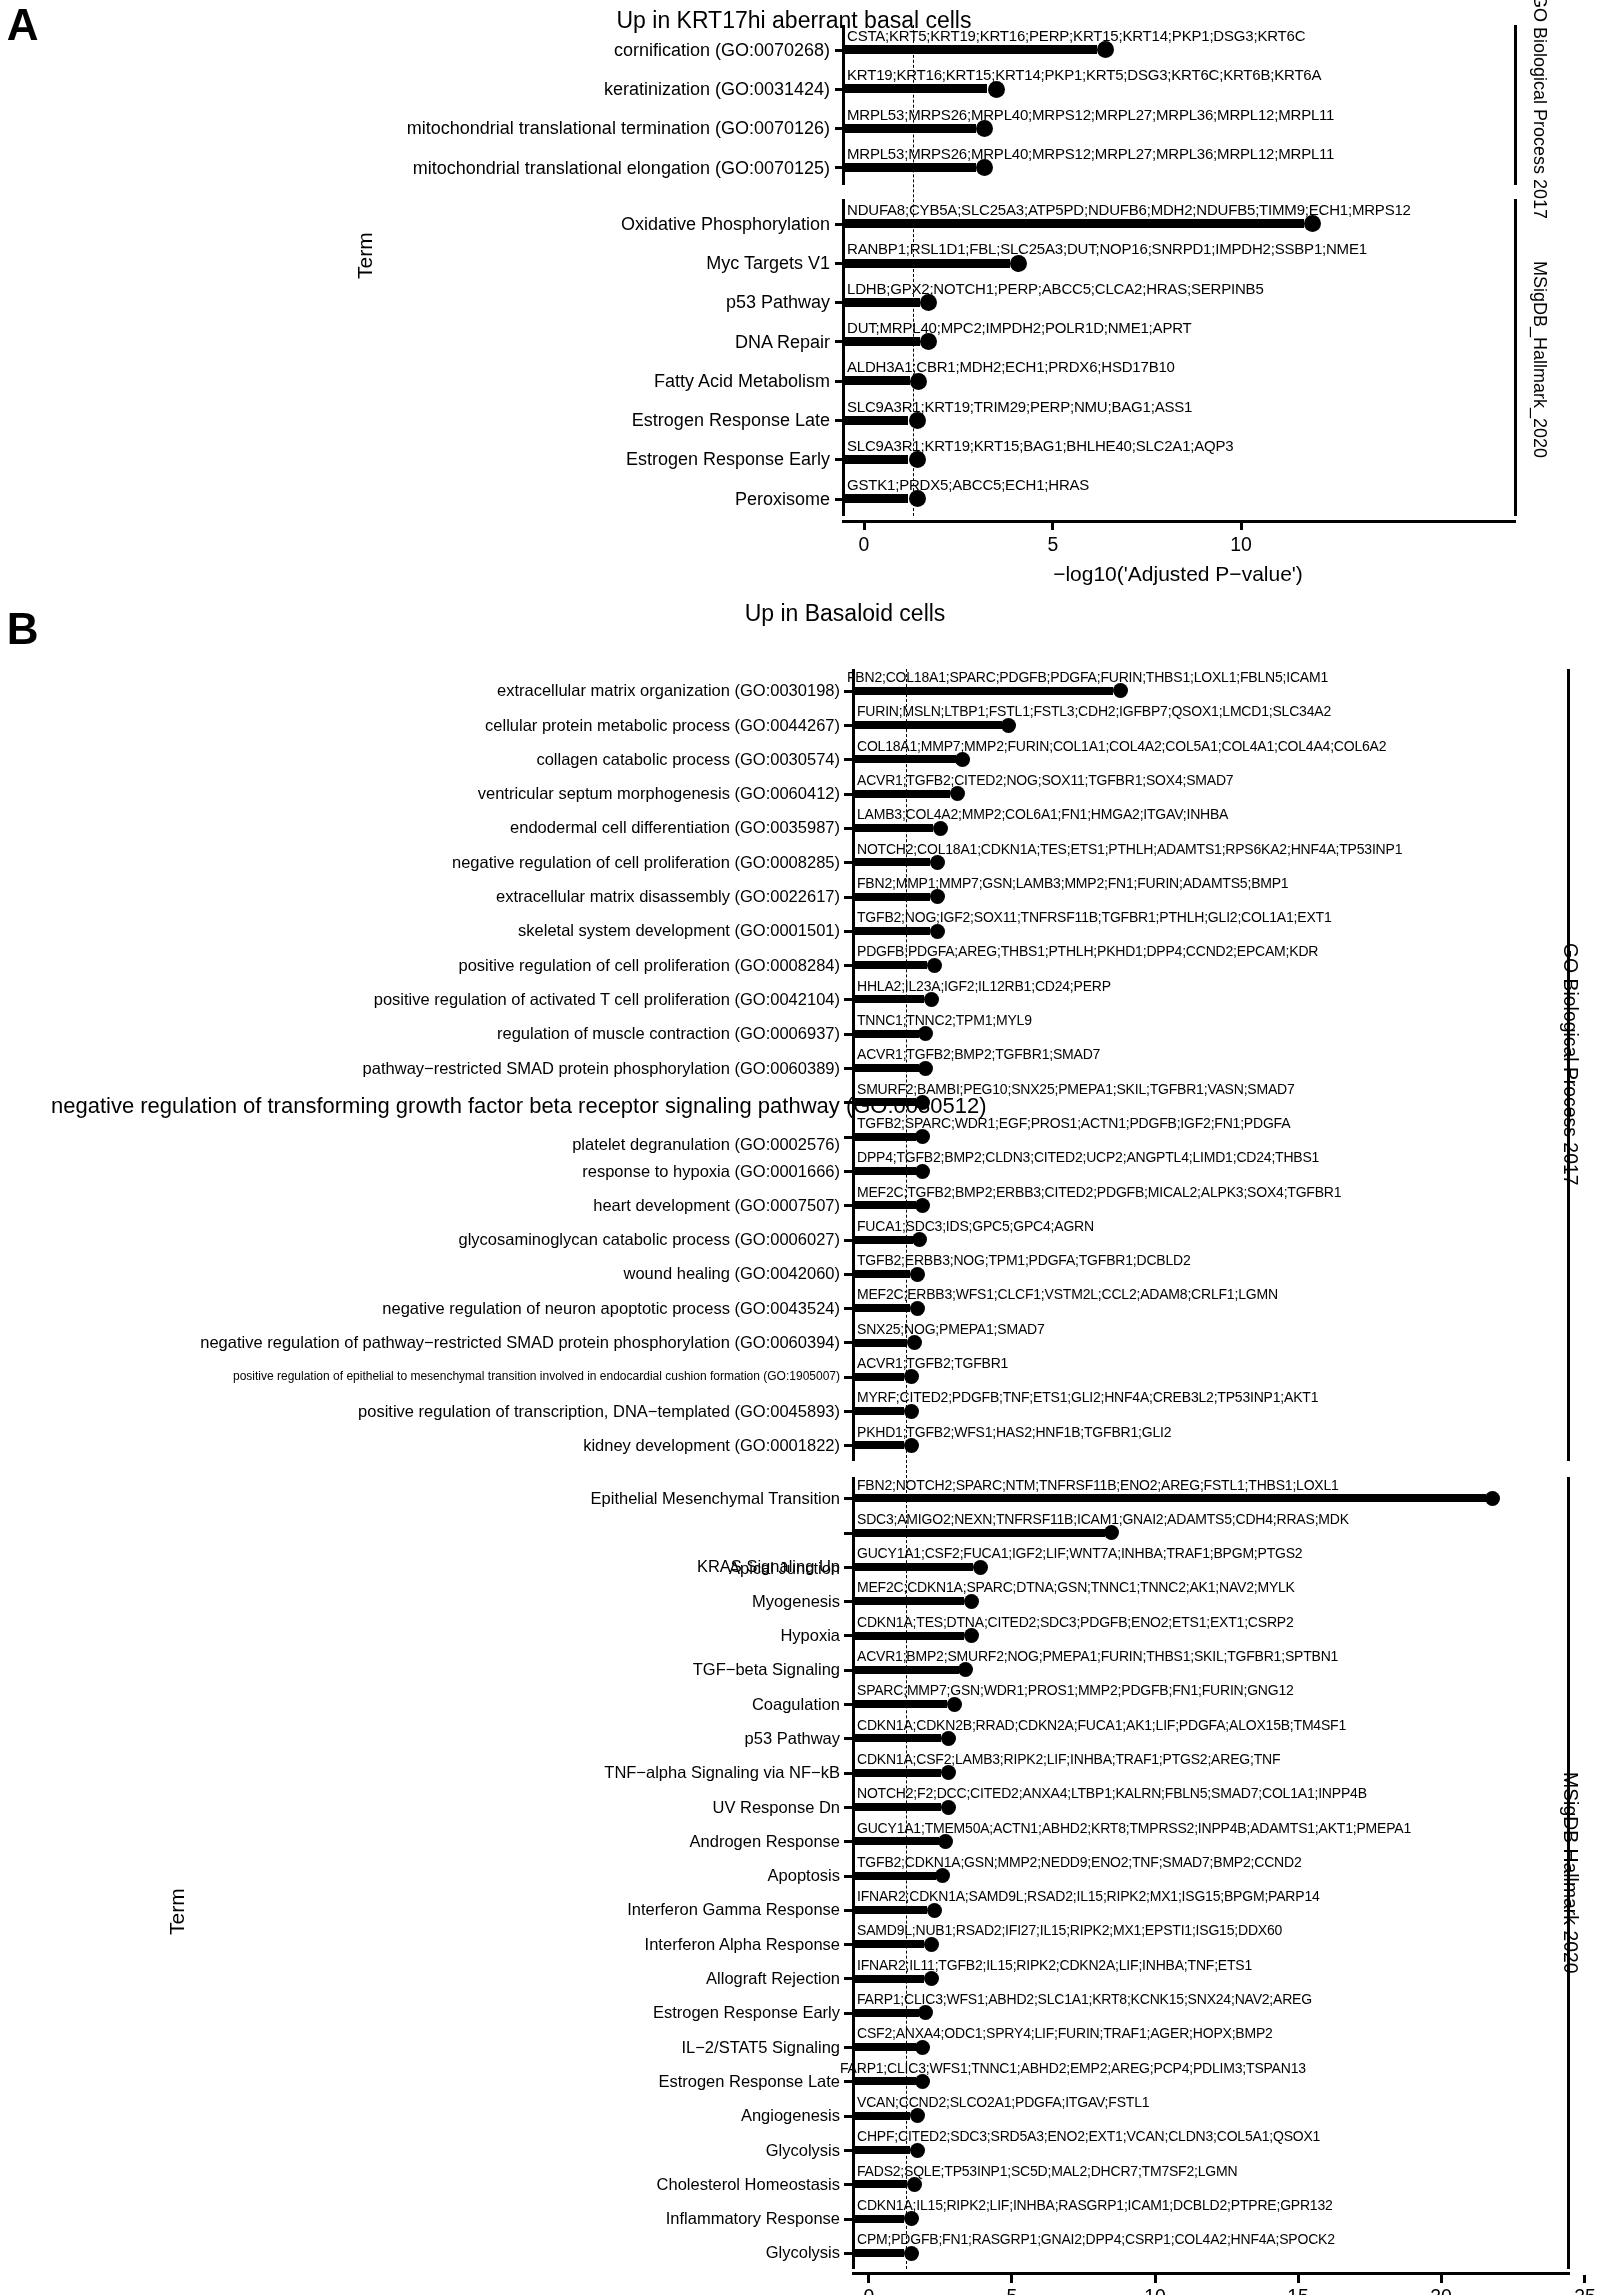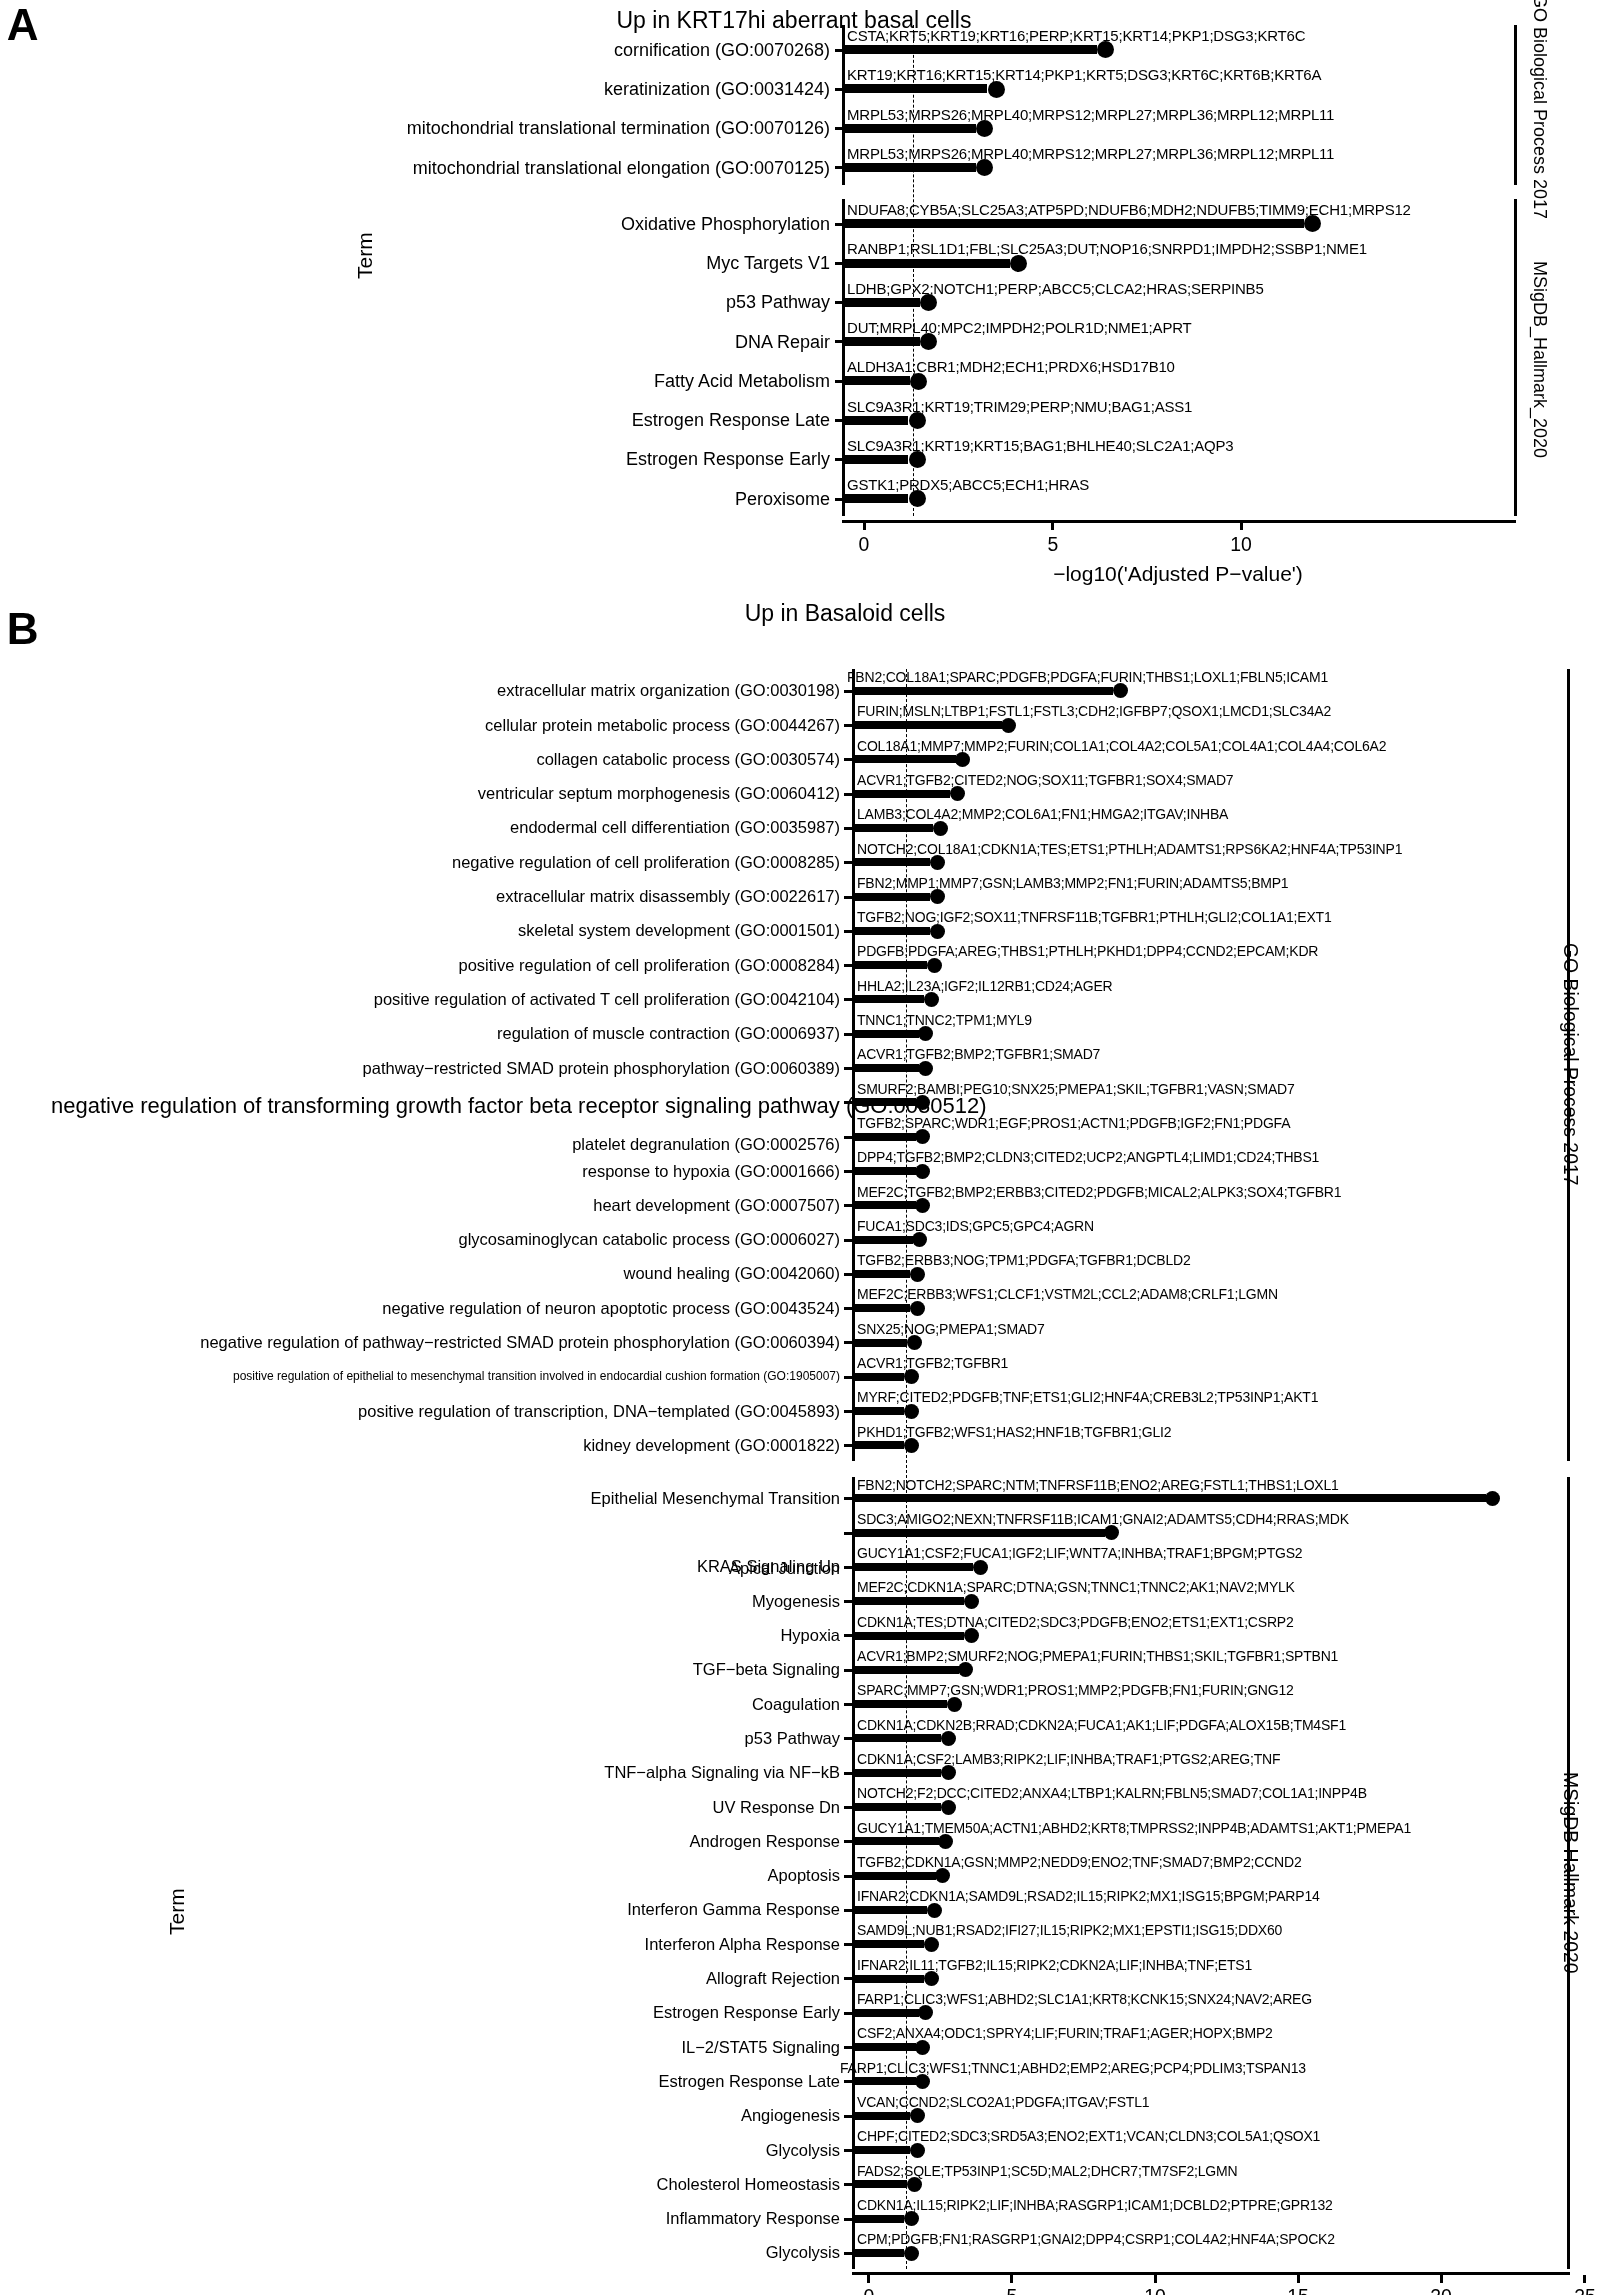--- a/index.html
+++ b/index.html
@@ -153,21 +153,21 @@
       <div class="genes" style="left: 857px; top: 267px; font-size: 14px;">TGFB2;NOG;IGF2;SOX11;TNFRSF11B;TGFBR1;PTHLH;GLI2;COL1A1;EXT1</div>
       <div class="bar" style="left: 852px; top: 285px; width: 78px; height: 8.4px;"></div>
       <div class="dot" style="left: 930px; top: 282px; width: 15px; height: 15px;"></div>
       <div class="termlabel" style="width: 789px; left: 51px; font-size: 16.5px; top: 279px;">skeletal system development (GO:0001501)</div>
       <div class="tick-mark" style="left: 844px; top: 288px; width: 7.6px; height: 2.5px;"></div>
       <div class="genes" style="left: 857px; top: 301px; font-size: 14px;">PDGFB;PDGFA;AREG;THBS1;PTHLH;PKHD1;DPP4;CCND2;EPCAM;KDR</div>
       <div class="bar" style="left: 852px; top: 319px; width: 75px; height: 8.4px;"></div>
       <div class="dot" style="left: 927px; top: 316px; width: 15px; height: 15px;"></div>
       <div class="termlabel" style="width: 789px; left: 51px; font-size: 16.5px; top: 314px;">positive regulation of cell proliferation (GO:0008284)</div>
       <div class="tick-mark" style="left: 844px; top: 322px; width: 7.6px; height: 2.5px;"></div>
-      <div class="genes" style="left: 857px; top: 336px; font-size: 14px;">HHLA2;IL23A;IGF2;IL12RB1;CD24;AGER</div>
+      <div class="genes" style="left: 857px; top: 336px; font-size: 14px;">HHLA2;IL23A;IGF2;IL12RB1;CD24;PERP</div>
       <div class="bar" style="left: 852px; top: 353px; width: 72px; height: 8.4px;"></div>
       <div class="dot" style="left: 924px; top: 350px; width: 15px; height: 15px;"></div>
       <div class="termlabel" style="width: 789px; left: 51px; font-size: 16.5px; top: 348px;">positive regulation of activated T cell proliferation (GO:0042104)</div>
       <div class="tick-mark" style="left: 844px; top: 356px; width: 7.6px; height: 2.5px;"></div>
       <div class="genes" style="left: 857px; top: 370px; font-size: 14px;">TNNC1;TNNC2;TPM1;MYL9</div>
       <div class="bar" style="left: 852px; top: 388px; width: 67px; height: 8.4px;"></div>
       <div class="dot" style="left: 918px; top: 384px; width: 15px; height: 15px;"></div>
       <div class="termlabel" style="width: 789px; left: 51px; font-size: 16.5px; top: 382px;">regulation of muscle contraction (GO:0006937)</div>
       <div class="tick-mark" style="left: 844px; top: 391px; width: 7.6px; height: 2.5px;"></div>
       <div class="genes" style="left: 857px; top: 404px; font-size: 14px;">ACVR1;TGFB2;BMP2;TGFBR1;SMAD7</div>

